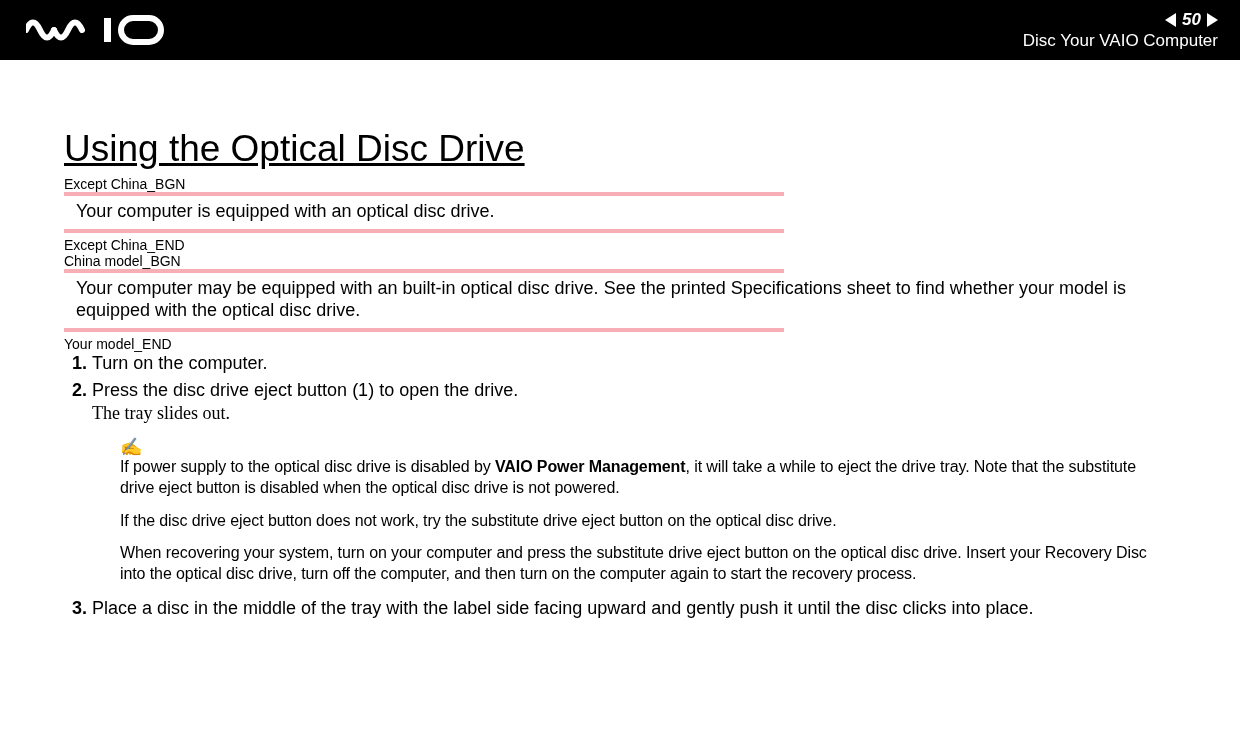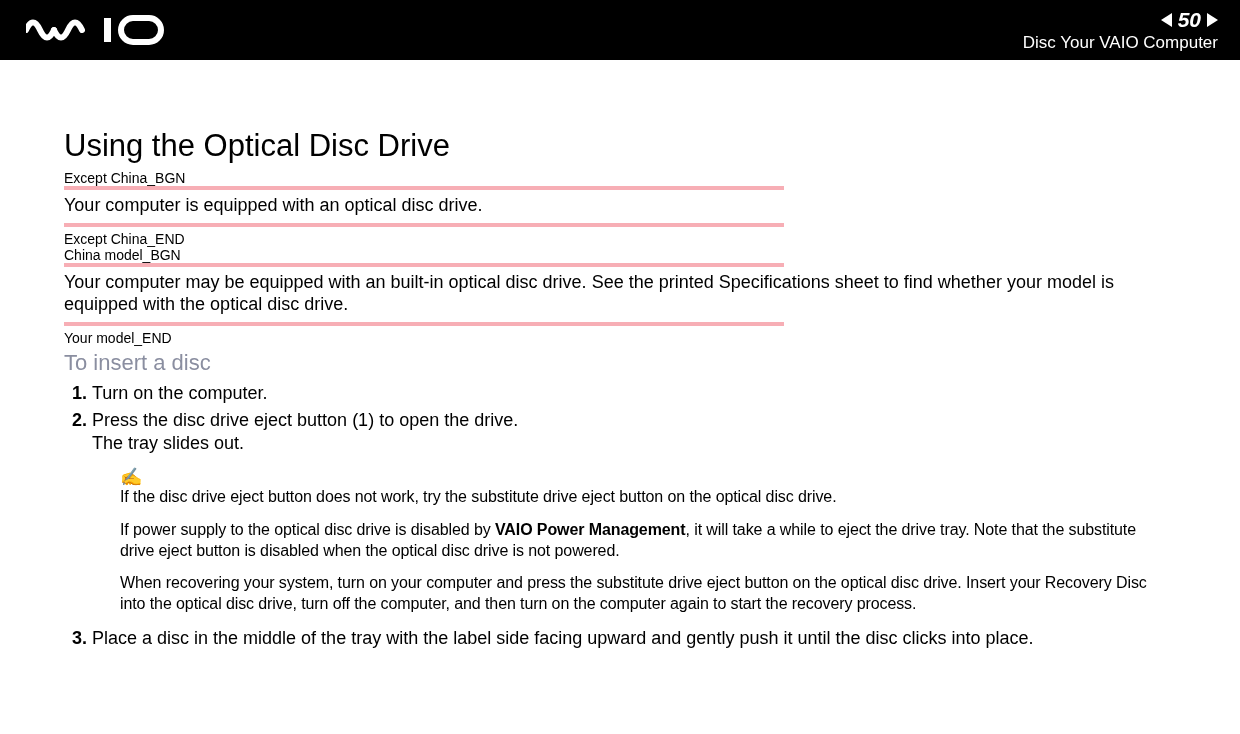--- a/index.html
+++ b/index.html
@@ -29,21 +29,21 @@
   }
   .pagenum-row {
     display: flex;
     align-items: center;
     justify-content: flex-end;
     gap: 6px;
   }
   .pagenum {
     font-weight: bold;
     font-style: italic;
-    font-size: 21px;
+    font-size: 17px;
   }
   .nav-arrow {
     display: inline-block;
     width: 0; height: 0;
     border-top: 7px solid transparent;
     border-bottom: 7px solid transparent;
     cursor: pointer;
   }
   .nav-arrow.left  { border-right: 11px solid #fff; }
   .nav-arrow.right { border-left: 11px solid #fff; }
@@ -54,40 +54,41 @@
 
   
   .vaio-logo svg { display: block; }
 
   
   .content {
     padding: 40px 64px 0 64px;
   }
   h1.page-title {
     font-weight: normal;
-    font-size: 31px;
+    font-size: 37px;
     margin: 28px 0 6px 0;
+    text-decoration: underline;
   }
 
   .marker-label {
     font-weight: normal;
     font-size: 14px;
     display: block;
   }
   .pink-rule {
     height: 4px;
     background: #f7aeb5;
     width: 720px;
     margin: 0 0 4px 0;
   }
   .pink-rule.tight-top { margin-top: 2px; }
 
   p.body {
     font-size: 18px;
-    margin: 4px 0 6px 0;
+    margin: 4px 0 6px 12px;
     line-height: 1.25;
   }
   p.body .bold { font-weight: normal; }
 
   h2.sub {
     font-weight: normal;
     font-size: 22px;
     color: #8a8ea0;
     margin: 4px 0 6px 0;
   }
@@ -99,20 +100,21 @@
   }
   ol.steps > li {
     margin-bottom: 4px;
     line-height: 1.3;
   }
   ol.steps > li::marker {
     font-weight: bold;
   }
   .step-sub {
     display: block;
+    font-family: Liberation Serif, serif;
   }
 
   .note-block {
     margin: 10px 0 8px 28px;
     font-family: "Helvetica Neue", Arial, sans-serif;
     font-size: 16px;
     line-height: 1.3;
     font-stretch: condensed;
     letter-spacing: -0.1px;
   }
@@ -163,32 +165,31 @@
   <span class="marker-label">China model_BGN</span>
   <div class="pink-rule"></div>
 
   <p class="body">
     <span>Your computer may be equipped with an built-in optical disc drive. See the printed </span><span class="bold">Specifications</span><span> sheet to find whether your model is equipped with the optical disc drive.</span>
   </p>
 
   <div class="pink-rule tight-top"></div>
   <span class="marker-label">Your model_END</span>
 
-  <h2 class="sub">To insert a disc</h2>
 
   <ol class="steps">
     <li><span>Turn on the computer.</span></li>
     <li>
       <span>Press the disc drive eject button (1) to open the drive.</span>
       <span class="step-sub">The tray slides out.</span>
 
       <div class="note-block">
         <span class="note-icon">✍</span>
-        <p>If the disc drive eject button does not work, try the substitute drive eject button on the optical disc drive.</p>
         <p>
           <span>If power supply to the optical disc drive is disabled by </span><span class="bold">VAIO Power Management</span><span>, it will take a while to eject the drive tray. Note that the substitute drive eject button is disabled when the optical disc drive is not powered.</span>
         </p>
+        <p>If the disc drive eject button does not work, try the substitute drive eject button on the optical disc drive.</p>
         <p>When recovering your system, turn on your computer and press the substitute drive eject button on the optical disc drive. Insert your Recovery Disc into the optical disc drive, turn off the computer, and then turn on the computer again to start the recovery process.</p>
       </div>
     </li>
     <li><span>Place a disc in the middle of the tray with the label side facing upward and gently push it until the disc clicks into place.</span></li>
   </ol>
 </div>
 
 </body></html>

